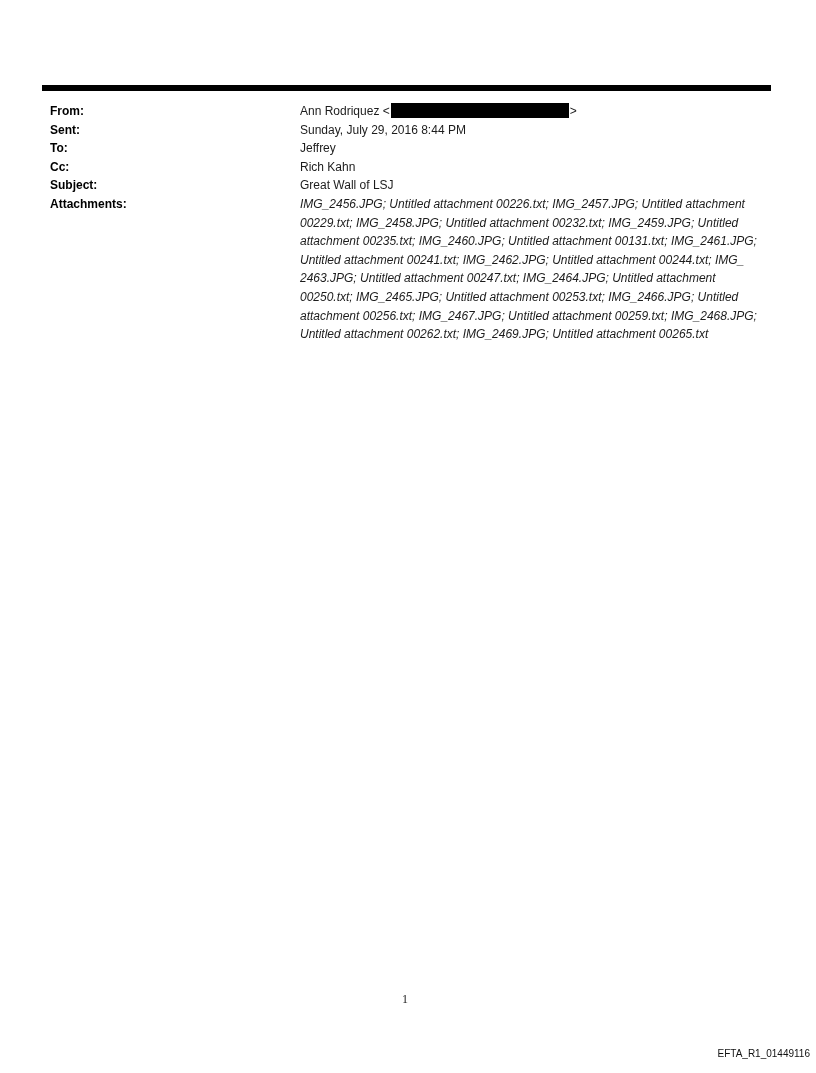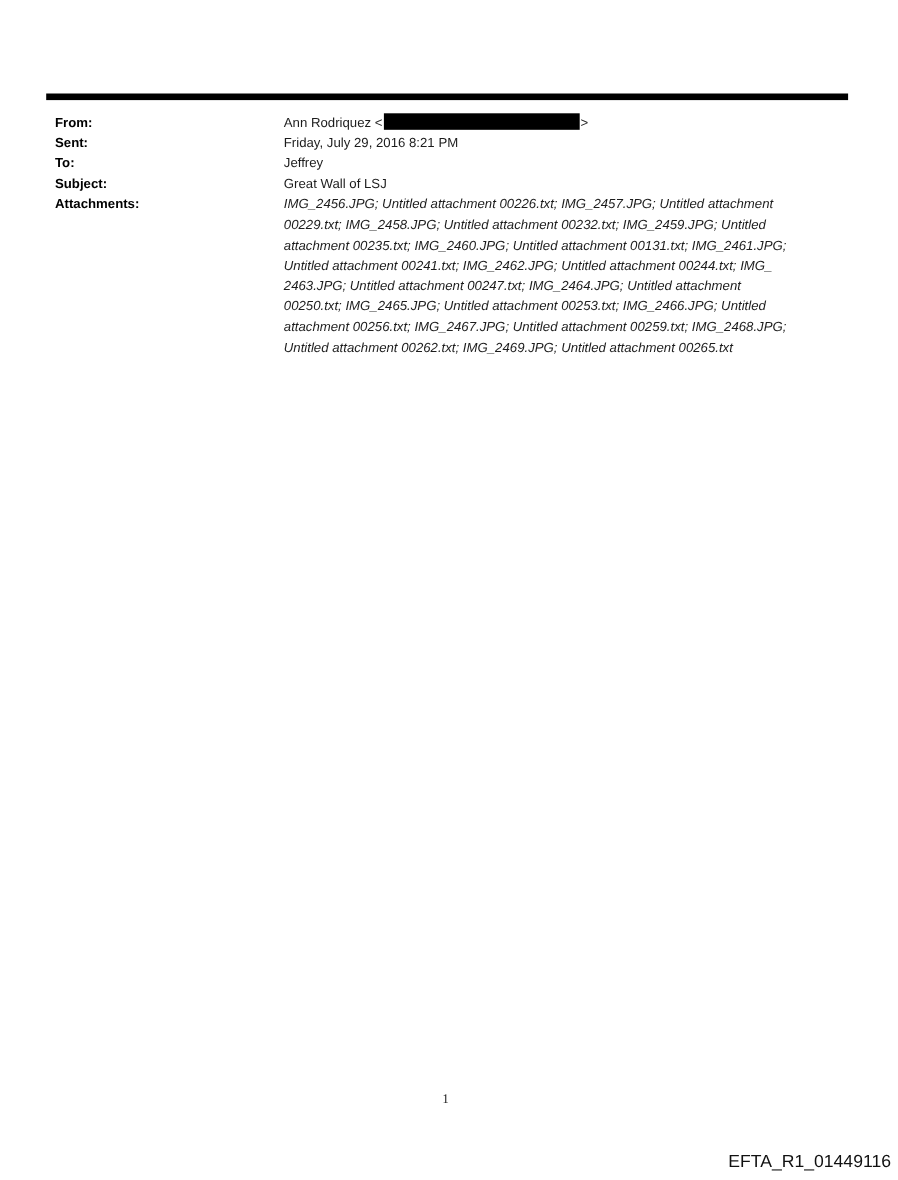--- a/index.html
+++ b/index.html
@@ -37,20 +37,21 @@
   .hlabel {
     width: 208px;
     flex: 0 0 208px;
     font-weight: 700;
     color: #000000;
     white-space: nowrap;
   }
   .hvalue {
     width: 500px;
     white-space: nowrap;
+    margin-left: 42px;
   }
   .attach-lines .attach-line {
     line-height: 18.6px;
     white-space: nowrap;
     font-style: italic;
   }
   .redaction-bar {
     display: inline-block;
     width: 178px;
     height: 15px;
@@ -66,48 +67,52 @@
     text-align: center;
     font-family: "Liberation Serif", serif;
     font-size: 12px;
     color: #222222;
   }
   .bates-number {
     position: absolute;
     right: 6px;
     top: 1048px;
     font-family: "Liberation Sans", sans-serif;
-    font-size: 16px;
+    font-size: 10px;
     color: #111111;
   }
 </style>
 </head>
 <body>
 
 <div class="page">
 
   <div class="top-rule"></div>
 
   <div class="header-block">
 
     <div class="hrow">
       <div class="hlabel">From:</div>
       <div class="hvalue"><span>Ann Rodriquez &lt;</span><span class="redaction-bar"></span><span>&gt;</span></div>
     </div>
 
     <div class="hrow">
       <div class="hlabel">Sent:</div>
-      <div class="hvalue">Friday, July 29, 2016 8:21 PM</div>
+      <div class="hvalue">Sunday, July 29, 2016 8:44 PM</div>
     </div>
 
     <div class="hrow">
       <div class="hlabel">To:</div>
       <div class="hvalue">Jeffrey</div>
     </div>
 
+    <div class="hrow">
+      <div class="hlabel">Cc:</div>
+      <div class="hvalue">Rich Kahn</div>
+    </div>
 
     <div class="hrow">
       <div class="hlabel">Subject:</div>
       <div class="hvalue">Great Wall of LSJ</div>
     </div>
 
     <div class="hrow">
       <div class="hlabel">Attachments:</div>
       <div class="hvalue attach-lines">
         <div class="attach-line">IMG_2456.JPG; Untitled attachment 00226.txt; IMG_2457.JPG; Untitled attachment</div>

